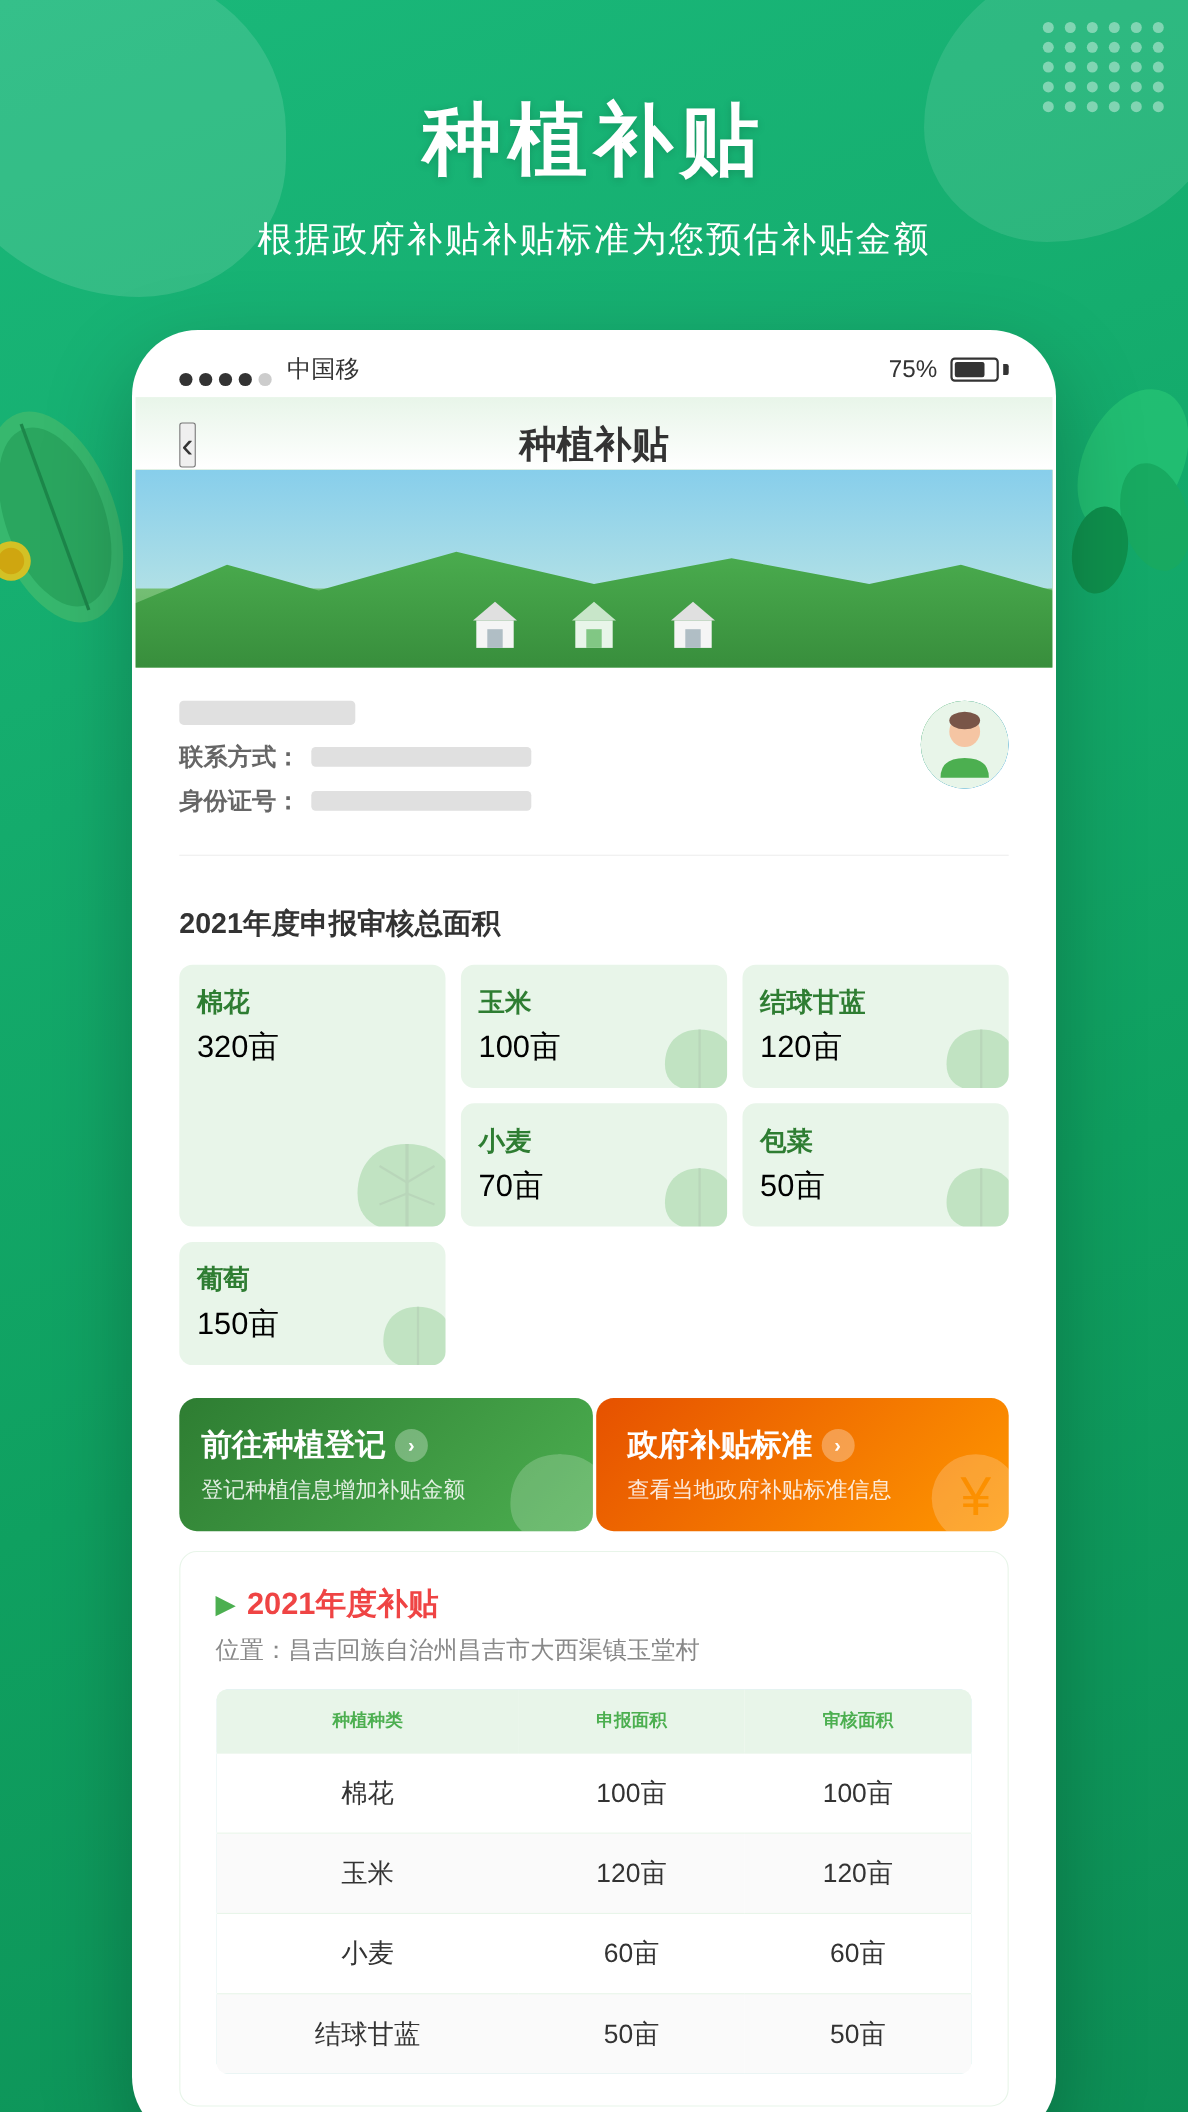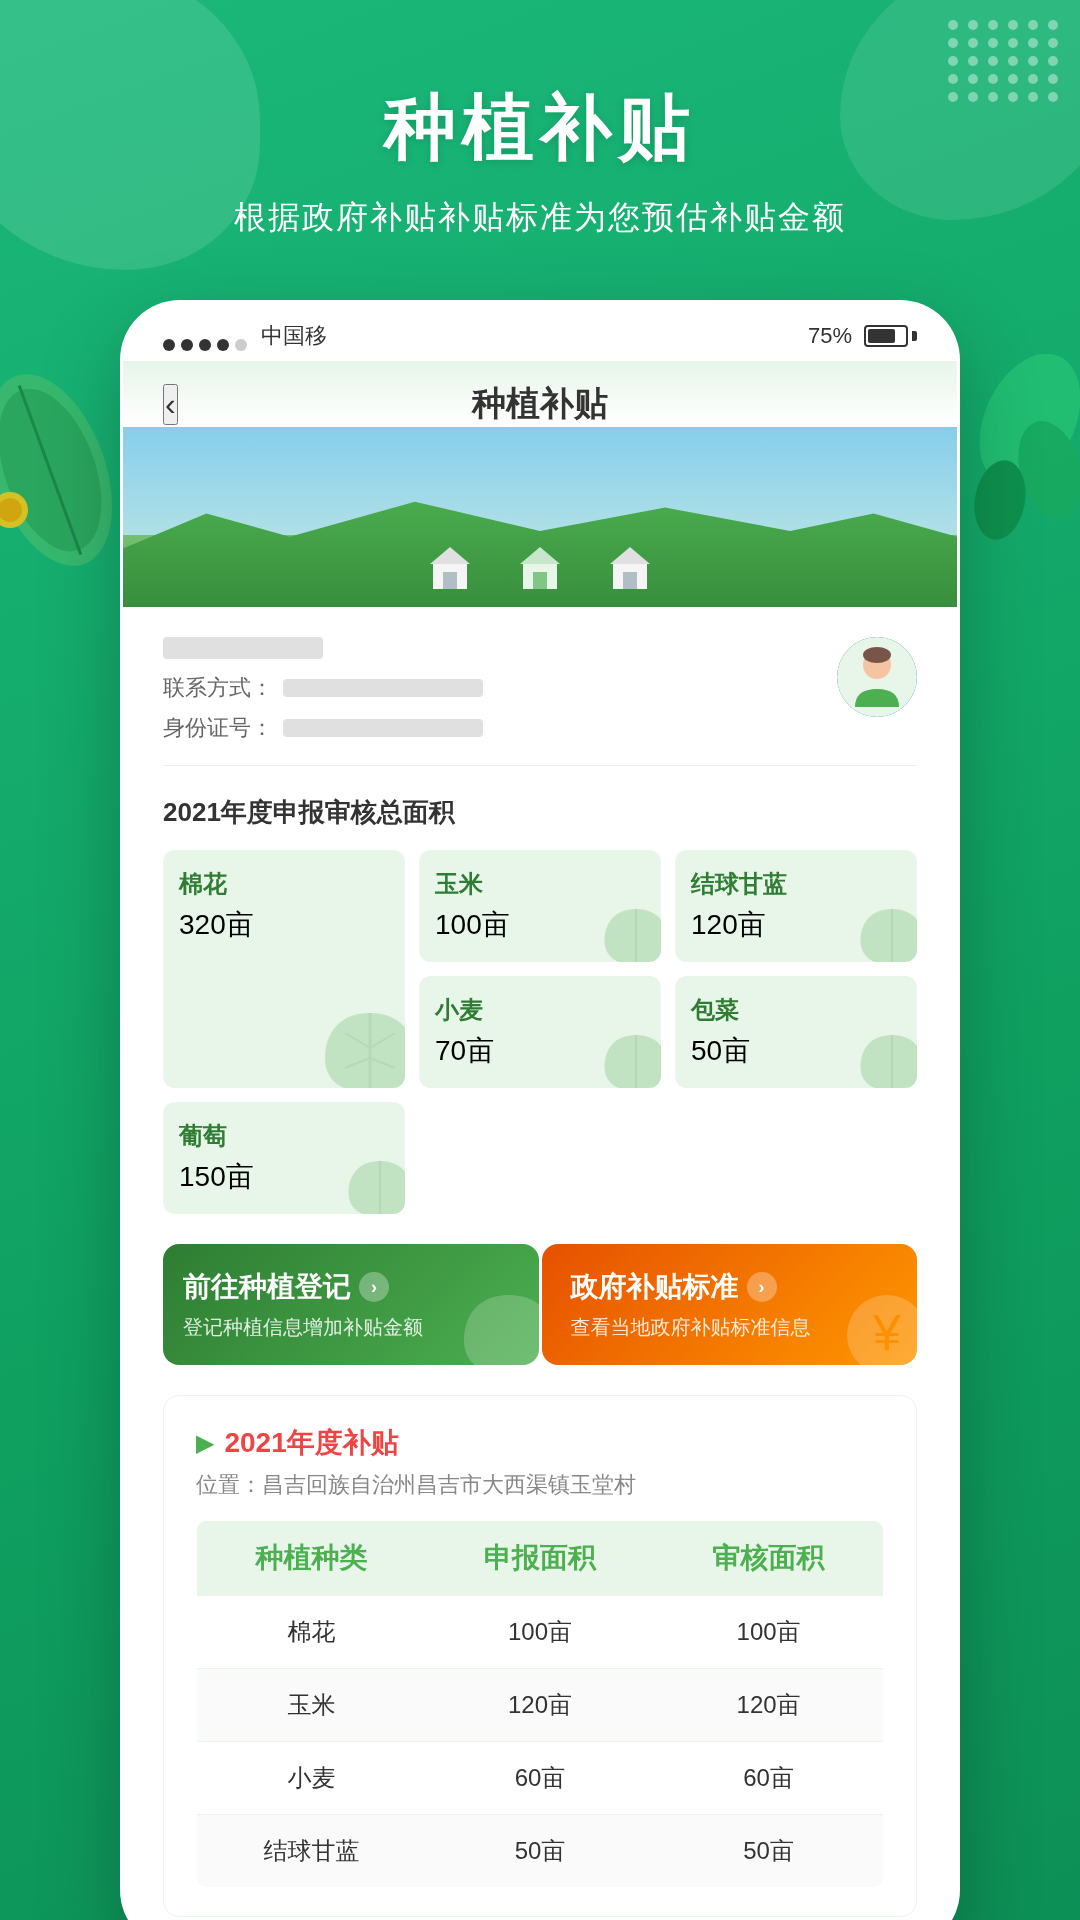--- a/index.html
+++ b/index.html
@@ -209,23 +209,24 @@
       background: #fff;
       margin: 0;
       padding: 30px 40px;
     }
 
     
     .user-info-section {
       display: flex;
       justify-content: space-between;
       align-items: flex-start;
-      padding-bottom: 12px;
+      padding-bottom: 24px;
       border-bottom: 1px solid #eee;
-      margin-bottom: 29px;
+      margin-bottom: 44px;
+      font-weight: bold;
     }
 
     .user-info-left { flex: 1; }
 
     .user-name-blur {
       width: 160px; height: 22px;
       background: #e0e0e0;
       border-radius: 4px;
       margin-bottom: 14px;
     }
@@ -311,21 +312,21 @@
     .crop-icon-bg.large-icon {
       width: 100px; height: 100px;
       bottom: -15px; right: -15px;
     }
 
     
     .action-buttons {
       display: grid;
       grid-template-columns: 1fr 1fr;
       gap: 3px;
-      margin-bottom: 30px;
+      margin-bottom: 18px;
     }
 
     .action-btn {
       border-radius: 16px;
       padding: 24px 20px;
       cursor: pointer;
       position: relative;
       overflow: hidden;
     }
 
@@ -408,21 +409,21 @@
       width: 100%;
       border-collapse: collapse;
       border: 1px solid #b2dfdb;
       border-radius: 10px;
       overflow: hidden;
     }
 
     .subsidy-table th {
       background: #e8f5e9;
       color: #4caf50;
-      font-size: 28px;
+      font-size: 16px;
       font-weight: 600;
       padding: 18px 16px;
       text-align: center;
     }
 
     .subsidy-table td {
       font-size: 24px;
       color: #333;
       padding: 20px 16px;
       text-align: center;

